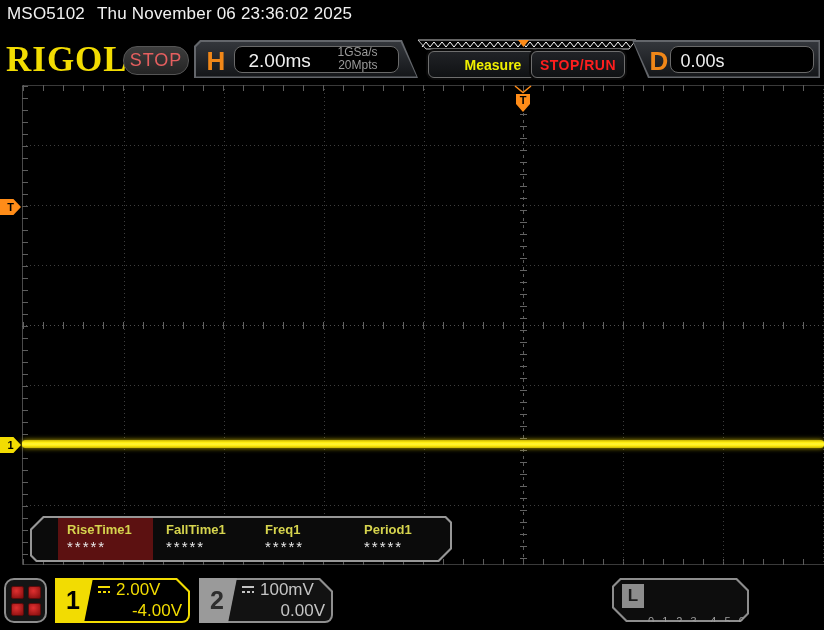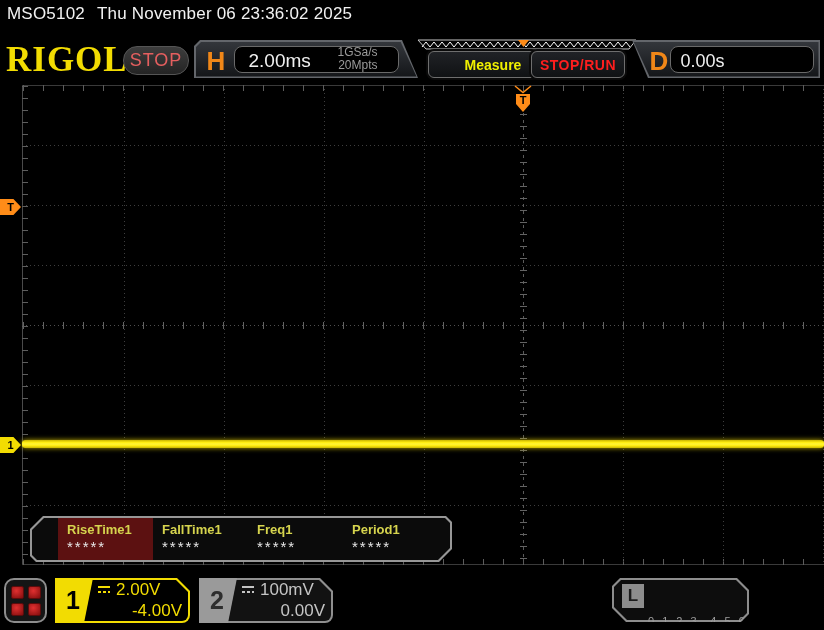--- a/index.html
+++ b/index.html
@@ -51,21 +51,21 @@
         clip-path:polygon(0 0,64% 0,100% 50%,64% 100%,0 100%);
         font-size:11px;font-weight:bold;color:#000;padding-left:0;justify-content:center;z-index:6;}
   .t-level{top:199px;background:#ff8c18;}
   .ch1-mark{top:437px;background:#f2dc02;}
 
   
   .meas-panel{position:absolute;left:30px;top:516px;width:422px;height:46px;background:#979797;
         clip-path:polygon(13px 0,calc(100% - 6px) 0,100% 6px,100% calc(100% - 13px),calc(100% - 13px) 100%,6px 100%,0 calc(100% - 6px),0 13px);z-index:5;}
   .meas-inner{position:absolute;inset:2px;background:#0b0b0b;display:flex;align-items:stretch;
         padding-left:26px;
-        clip-path:polygon(12px 0,calc(100% - 5px) 0,100% 5px,100% calc(100% - 12px),calc(100% - 12px) 100%,5px 100%,0 calc(100% - 5px),0 12px);}
+        clip-path:polygon(12px 0,calc(100% - 5px) 0,100% 5px,100% calc(100% - 12px),calc(100% - 12px) 100%,5px 100%,0 calc(100% - 5px),0 12px);justify-content:space-between;}
   .meas-item{width:95px;padding:4px 0 0 9px;box-sizing:border-box;}
   .meas-item.selected{background:#5c1111;}
   .meas-label{color:#d6d44e;font-size:13px;font-weight:bold;}
   .meas-value{color:#e8e8e8;font-size:15px;letter-spacing:2px;margin-top:1px;}
 
   
   .app-icon{position:absolute;left:4px;top:578px;width:43px;height:45px;background:#151515;
         border:2px solid #8d8d8d;border-radius:10px;box-sizing:border-box;
         display:flex;align-items:center;justify-content:center;}
   .app-grid{display:grid;grid-template-columns:13px 13px;grid-template-rows:13px 13px;gap:4px;}

